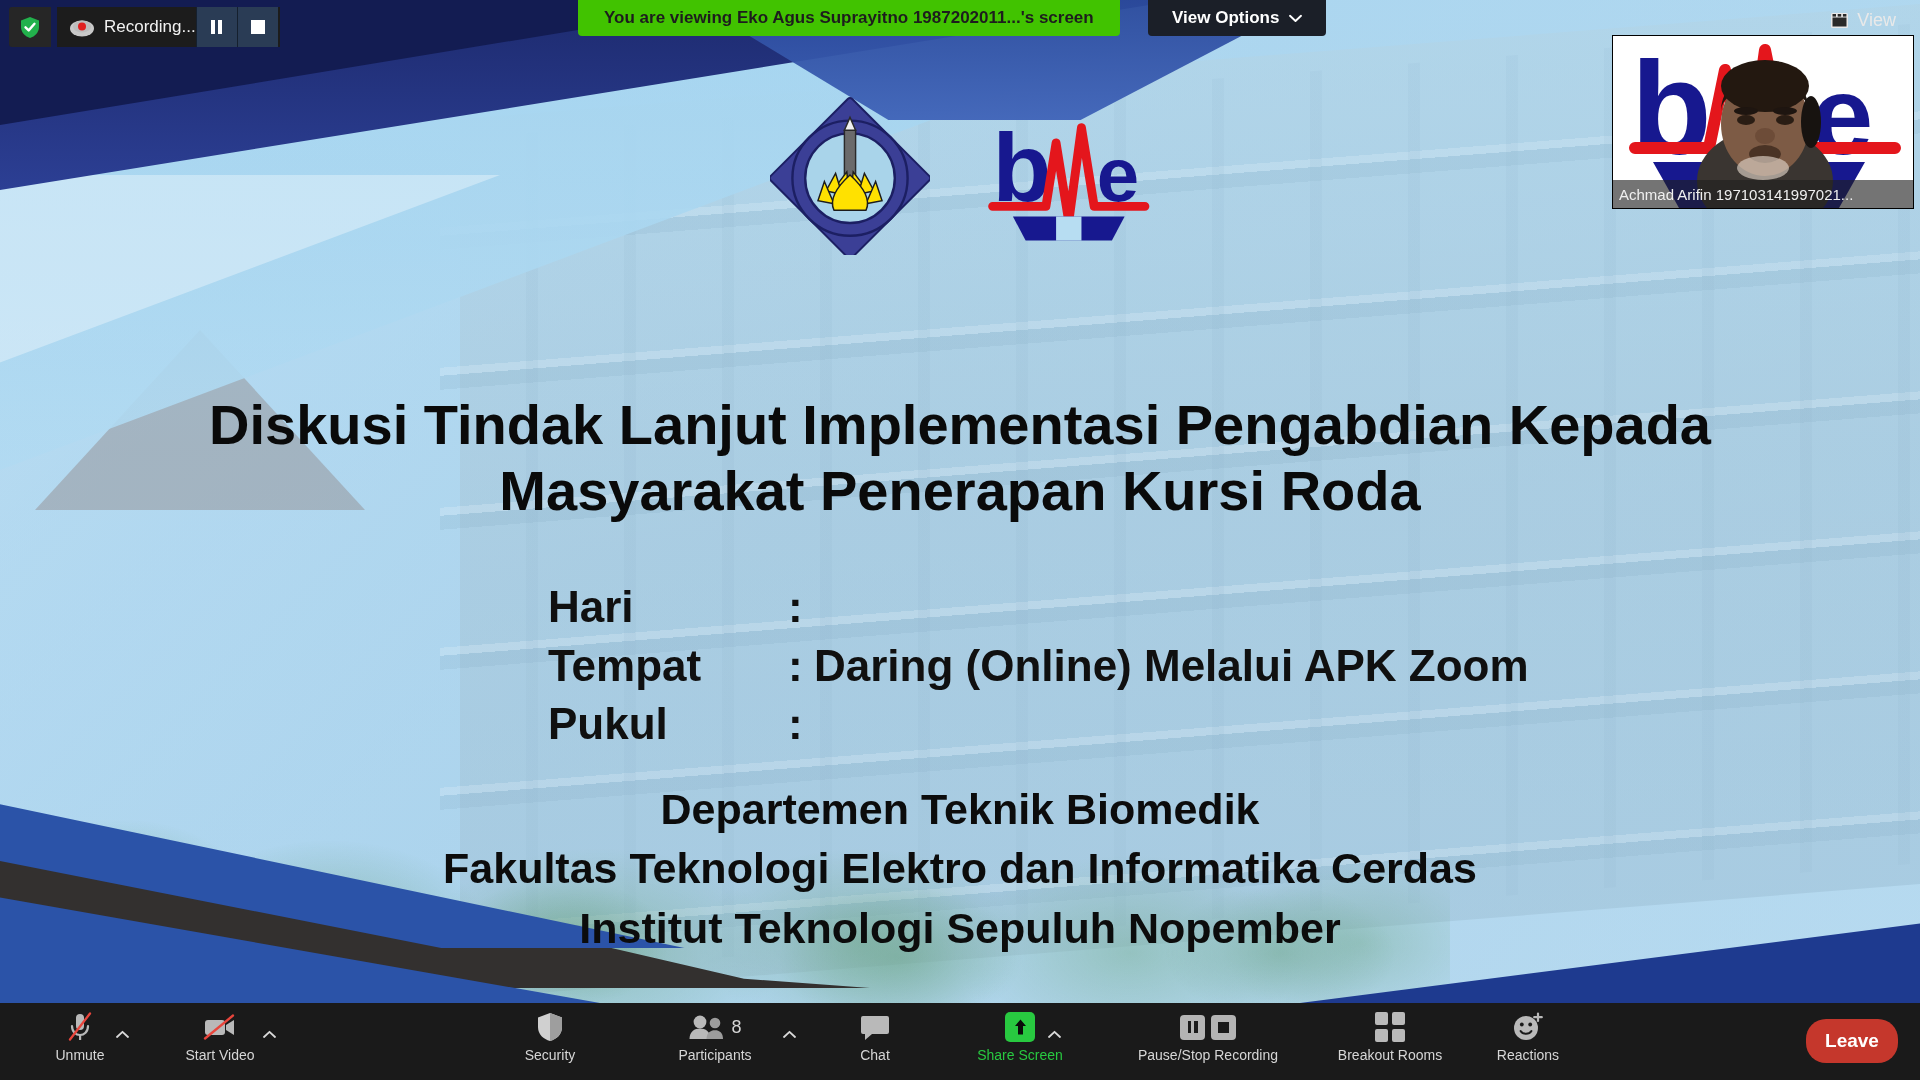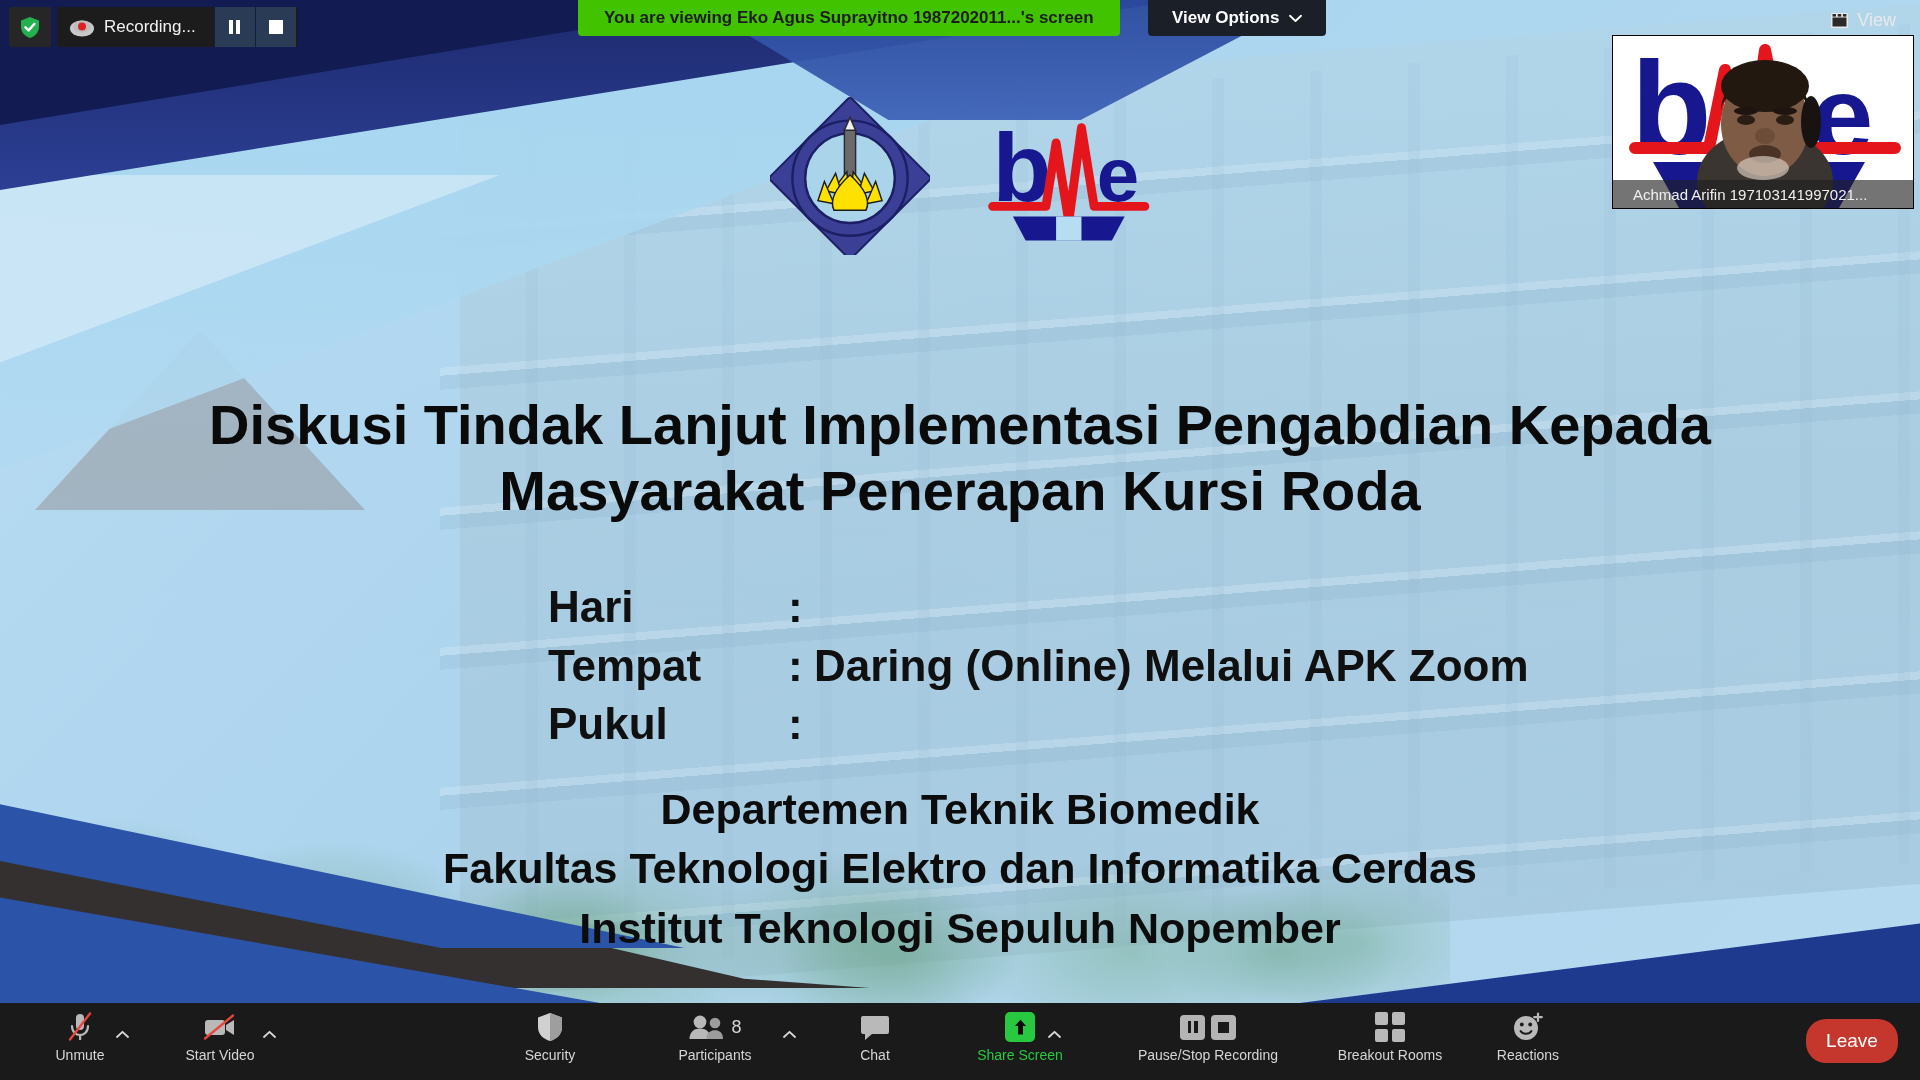--- a/index.html
+++ b/index.html
@@ -182,21 +182,21 @@
     display:flex; align-items:stretch; z-index:40;
   }
   .shield-btn{
     width:42px; background:#262626; display:flex; align-items:center; justify-content:center;
     border-radius:3px 0 0 3px;
   }
   .rec-group{
     display:flex; align-items:center; background:#1c1c1c; padding:0 2px 0 12px; margin-left:6px;
   }
   .rec-dot-icon{ width:26px; height:19px; margin-right:9px; }
-  .rec-text{ color:#f2f2f2; font-size:17px; padding-right:18px; }
+  .rec-text{ color:#f2f2f2; font-size:17px; }
   .rec-ctrl{
     width:41px; align-self:stretch; background:#2a3c55;
     display:flex; align-items:center; justify-content:center;
     border-left:1px solid #15202e;
   }
   .pause-bars{ display:flex; gap:3px; }
   .pause-bars i{ display:block; width:4px; height:14px; background:#fff; }
   .stop-sq{ width:14px; height:14px; background:#fff; }
 
   .share-banner{
@@ -222,21 +222,21 @@
   
   .thumb{
     position:absolute; right:7px; top:36px; width:300px; height:172px;
     background:#000; z-index:42; overflow:hidden;
     box-shadow:0 0 0 1px #000;
   }
   .thumb-canvas{ position:absolute; inset:0; background:#fff; }
   .thumb-name{
     position:absolute; left:0; right:0; bottom:0; height:28px;
     background:rgba(30,30,30,.62); color:#efefef;
-    display:flex; align-items:center; padding-left:20px;
+    display:flex; align-items:center; padding-left:6px;
     font-size:15px; white-space:nowrap; overflow:hidden;
   }
 
   
   #toolbar{
     position:absolute; left:0; bottom:0; width:1920px; height:77px;
     background:#1a1a1a; z-index:50;
   }
   .tb-item{
     position:absolute; top:8px; height:62px;
@@ -259,21 +259,21 @@
   .rec-ctrl-ic .pb{
     width:25px;height:25px;background:#b4b4b4;border-radius:4px;
     display:flex;align-items:center;justify-content:center;
   }
   .rec-ctrl-ic .pb .bars{display:flex;gap:3px;}
   .rec-ctrl-ic .pb .bars i{display:block;width:3.5px;height:12px;background:#1a1a1a;}
   .rec-ctrl-ic .pb .sq{width:11px;height:11px;background:#1a1a1a;}
   .leave-btn{
     position:absolute; right:22px; top:16px; width:92px; height:44px;
     background:#c5372c; color:#fff; border:none; border-radius:20px;
-    font-size:19px; font-weight:normal; font-family:"Liberation Sans", sans-serif;
+    font-size:19px; font-weight:bold; font-family:"Liberation Sans", sans-serif;
     cursor:pointer;
   }
 </style>
 </head>
 <body>
 
 <div id="app">
 
   <div id="stage">
 

